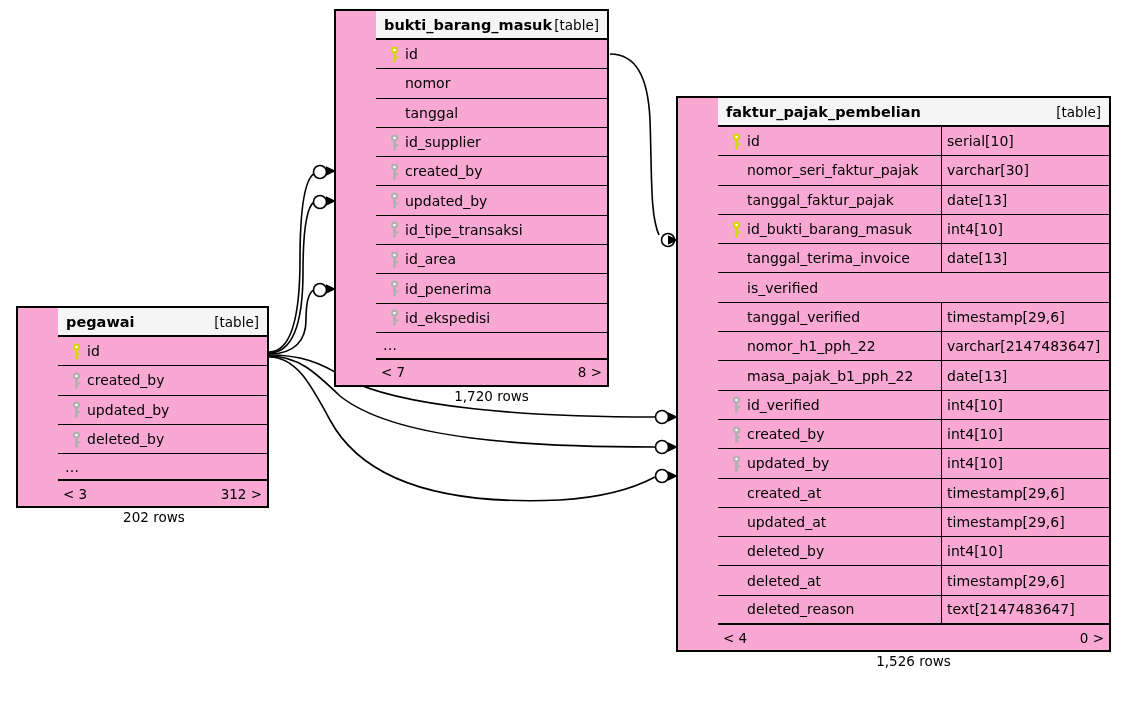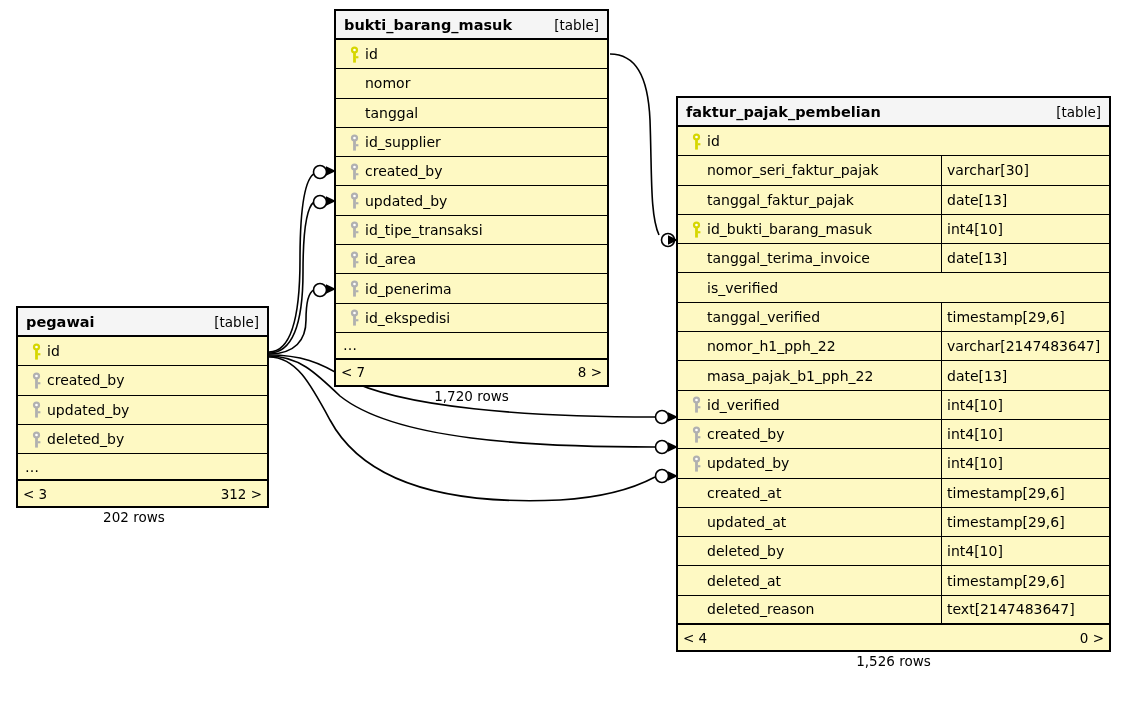--- a/index.html
+++ b/index.html
@@ -25,22 +25,23 @@
     left: 0; top: 0;
     width: 1128px;
     height: 719px;
     pointer-events: none;
     z-index: 1;
   }
   .table-box {
     position: absolute;
     box-sizing: border-box;
     border: 2px solid #000000;
-    background: #fef9c3;
+    background: #f9a8d4;
     z-index: 2;
+    padding-left: 40px;
   }
   .tbl-header {
     box-sizing: border-box;
     background: #f5f5f5;
     border-bottom: 2px solid #000000;
     display: flex;
     align-items: center;
     justify-content: space-between;
     padding: 0 8px;
     height: 29px;
@@ -403,20 +404,23 @@
             <span class="keyslot">
               <svg width="9" height="17" viewBox="0 0 9 17" xmlns="http://www.w3.org/2000/svg">
                 <circle cx="4.5" cy="4" r="3.6" fill="#d6d600"></circle>
                 <circle cx="4.5" cy="4" r="1.35" fill="#ffffff"></circle>
                 <rect x="3.1" y="6.2" width="2.8" height="10.4" fill="#d6d600"></rect>
                 <rect x="5.9" y="10.2" width="2.5" height="2.1" fill="#d6d600"></rect>
               </svg>
             </span>
             <span class="fname">id</span>
           </div>
+          <div class="col-type" style="flex: 0 0 168px;">
+            <span class="ftype">serial[10]</span>
+          </div>
         </div>
         <div class="row">
           <div class="col-name">
             <span class="keyslot empty"></span>
             <span class="fname">nomor_seri_faktur_pajak</span>
           </div>
           <div class="col-type" style="flex: 0 0 168px;">
             <span class="ftype">varchar[30]</span>
           </div>
         </div>

